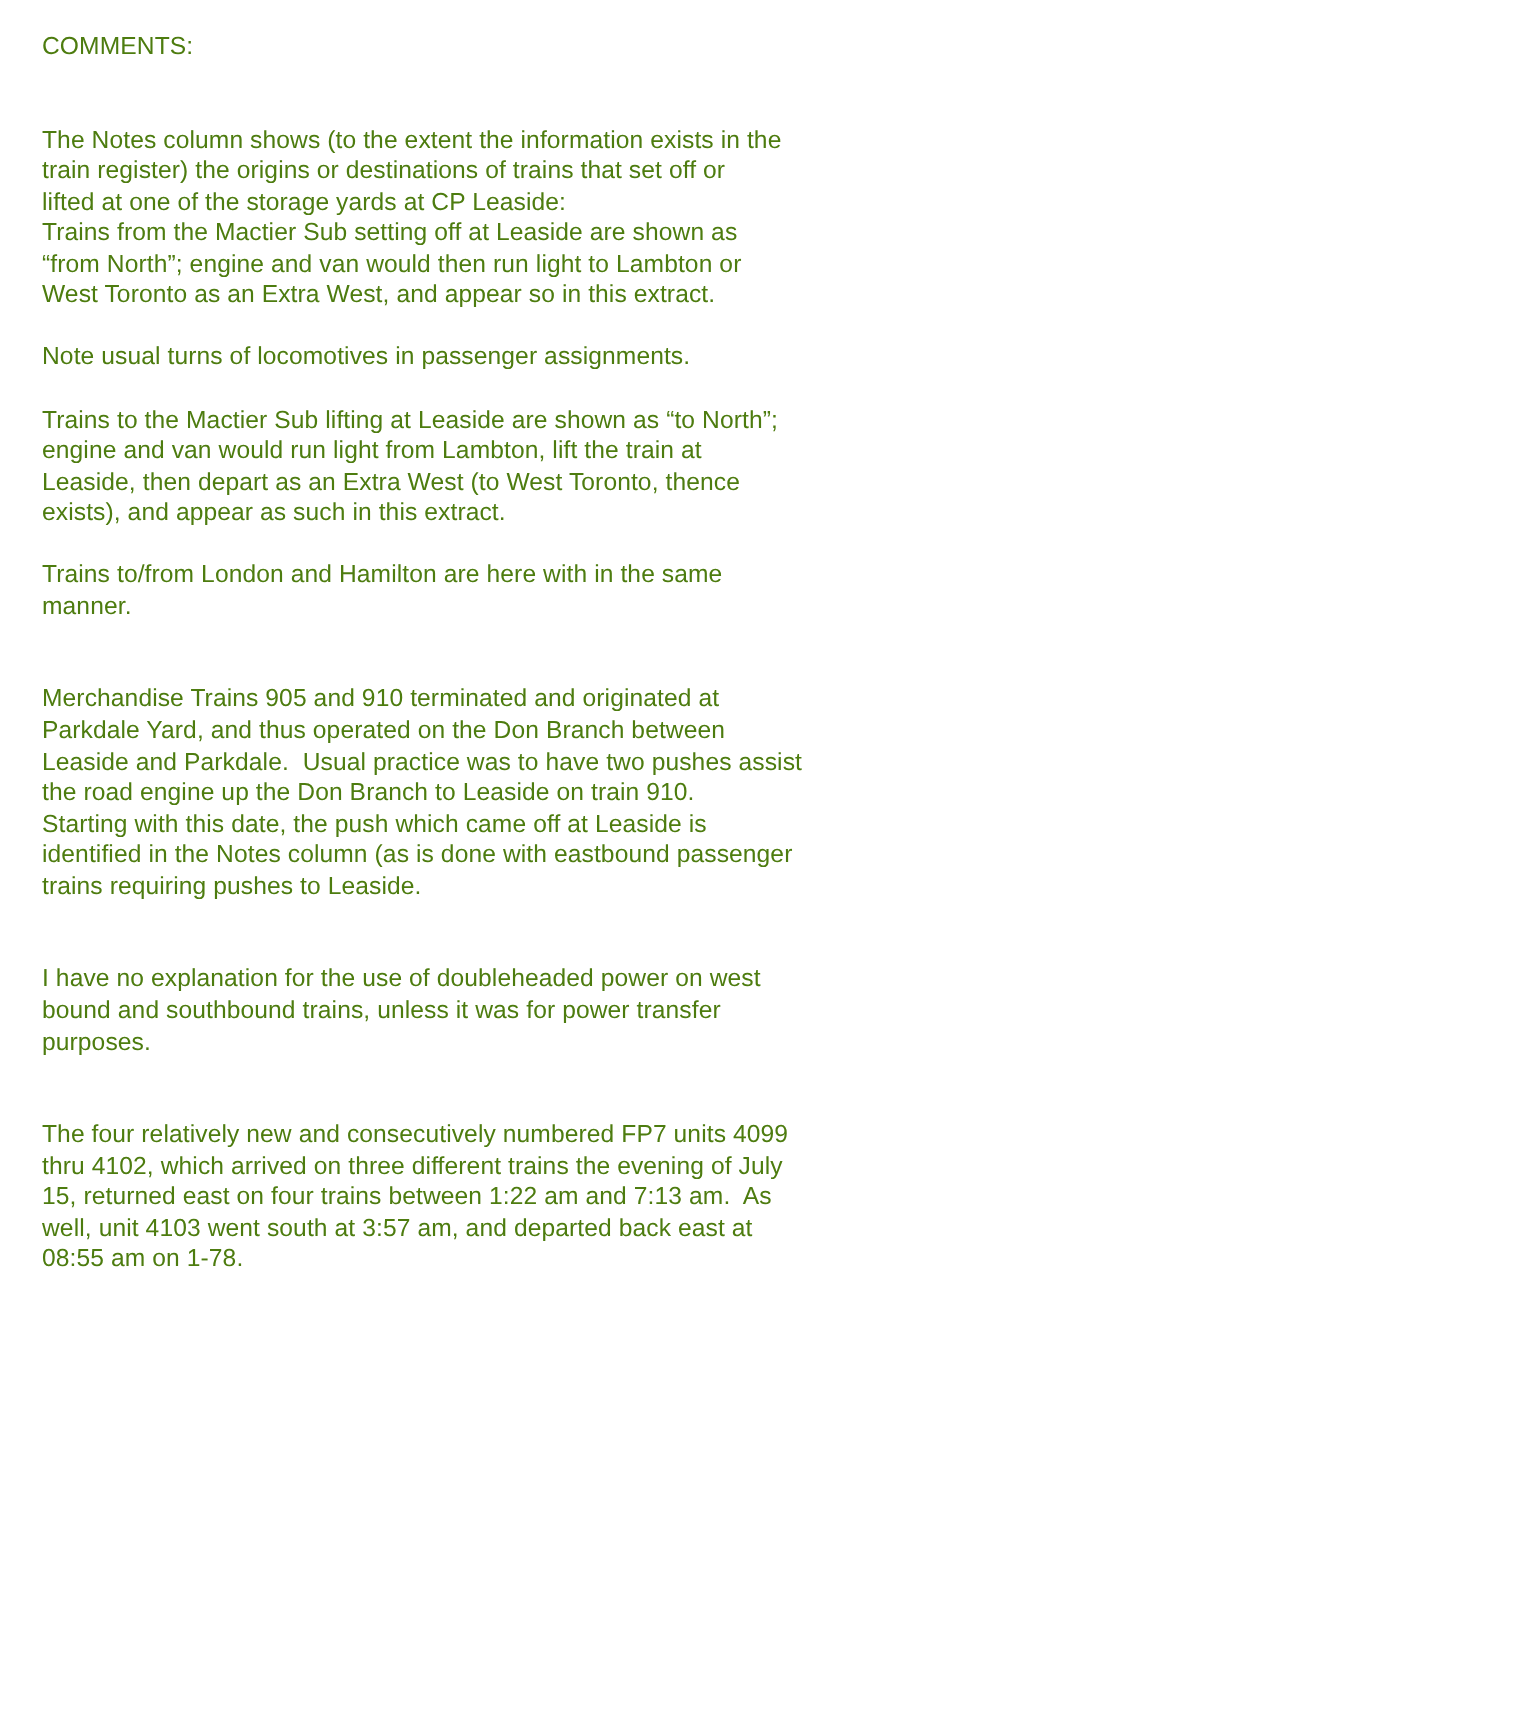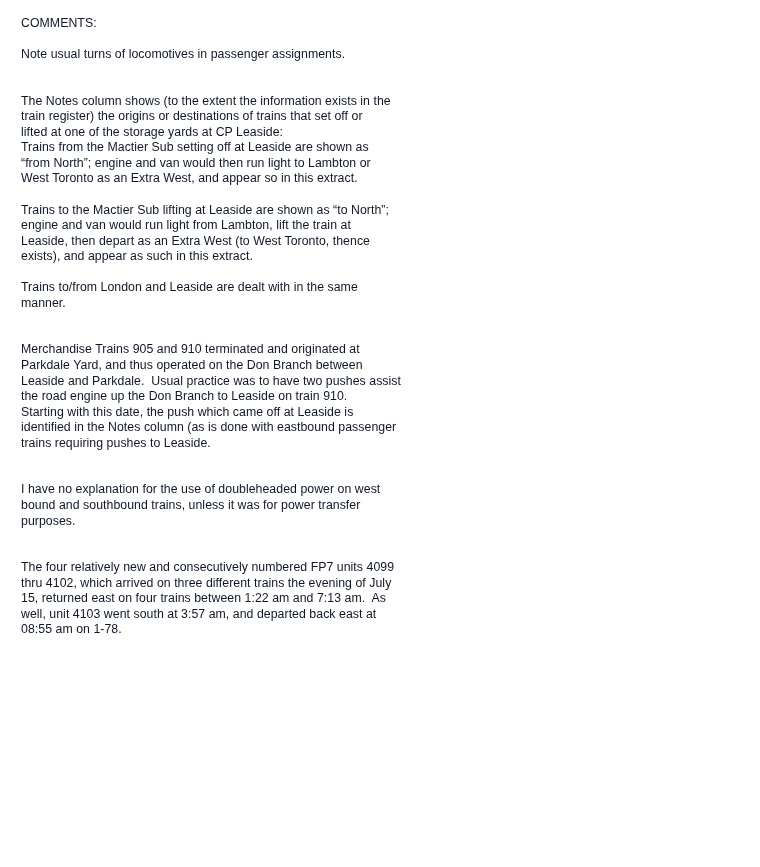--- a/index.html
+++ b/index.html
@@ -13,21 +13,21 @@
     overflow: hidden;
   }
   .page {
     box-sizing: border-box;
     width: 760px;
     height: 867px;
     padding: 16px 330px 0 21px;
     font-family: "Liberation Sans", "DejaVu Sans", sans-serif;
     font-size: 12.3px;
     line-height: 15.55px;
-    color: #0f172a;
+    color: #4d7c0f;
     letter-spacing: 0.05px;
   }
   .heading {
     margin: 0;
     white-space: pre-wrap;
   }
   .para {
     margin: 0;
     white-space: pre-wrap;
   }
@@ -35,35 +35,35 @@
   .gap2 { margin-top: 31.1px; }
 </style>
 </head>
 <body>
 
 <div class="page">
   <div class="heading">COMMENTS:</div>
 
 
 
-  <div class="para gap1">Note usual turns of locomotives in passenger assignments.</div>
-
   <div class="para gap2">The Notes column shows (to the extent the information exists in the
 train register) the origins or destinations of trains that set off or
 lifted at one of the storage yards at CP Leaside:
 Trains from the Mactier Sub setting off at Leaside are shown as
 “from North”; engine and van would then run light to Lambton or
 West Toronto as an Extra West, and appear so in this extract.</div>
 
+  <div class="para gap1">Note usual turns of locomotives in passenger assignments.</div>
+
   <div class="para gap1">Trains to the Mactier Sub lifting at Leaside are shown as “to North”;
 engine and van would run light from Lambton, lift the train at
 Leaside, then depart as an Extra West (to West Toronto, thence
 exists), and appear as such in this extract.</div>
 
-  <div class="para gap1">Trains to/from London and Leaside are dealt with in the same
+  <div class="para gap1">Trains to/from London and Hamilton are here with in the same
 manner.</div>
 
   <div class="para gap2">Merchandise Trains 905 and 910 terminated and originated at
 Parkdale Yard, and thus operated on the Don Branch between
 Leaside and Parkdale.  Usual practice was to have two pushes assist
 the road engine up the Don Branch to Leaside on train 910.
 Starting with this date, the push which came off at Leaside is
 identified in the Notes column (as is done with eastbound passenger
 trains requiring pushes to Leaside.</div>
 

